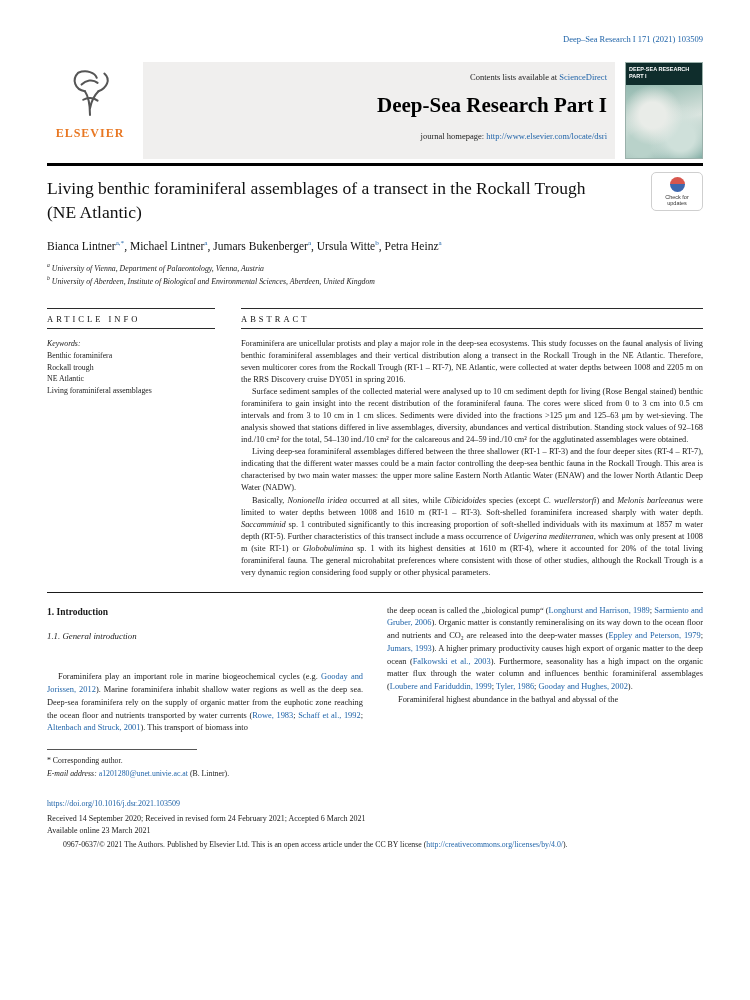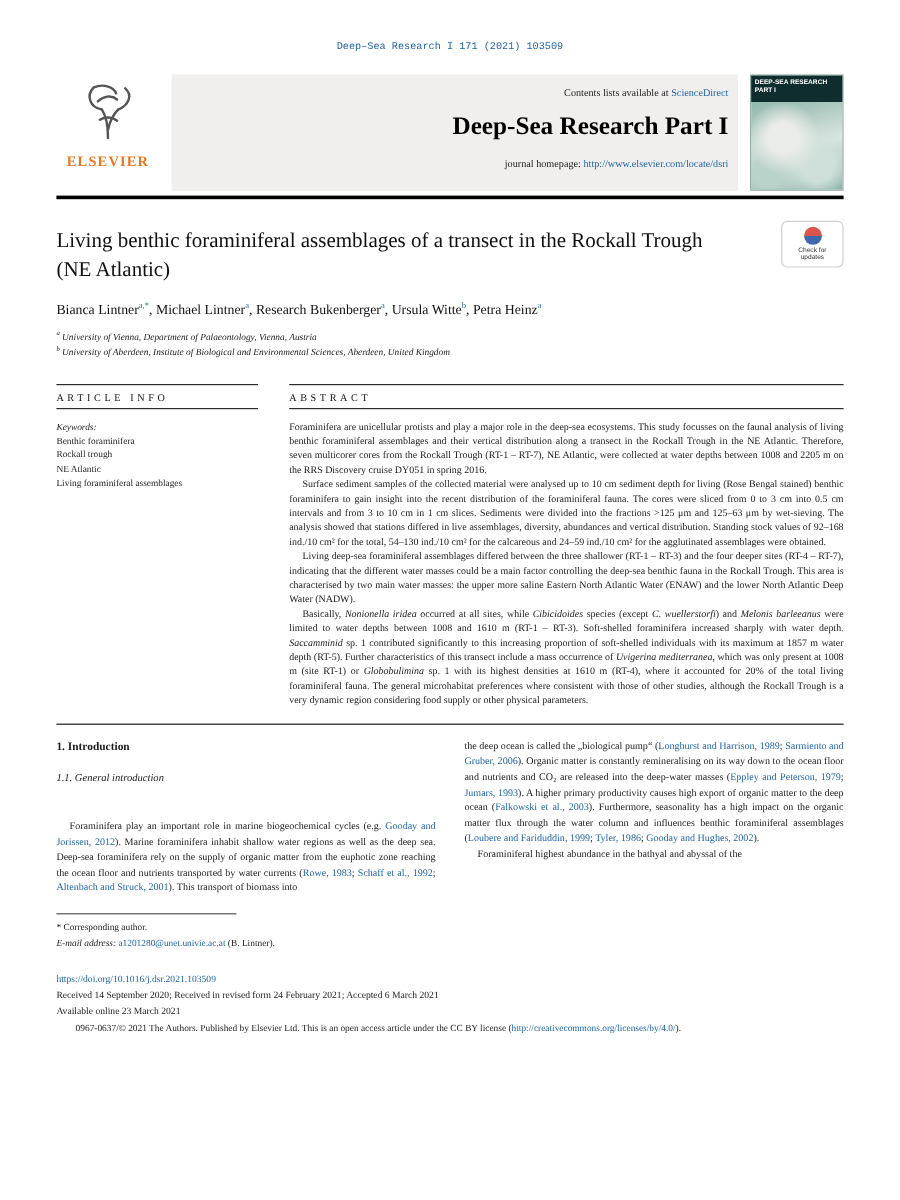--- a/index.html
+++ b/index.html
@@ -4,21 +4,21 @@
 <style>
   * { margin:0; padding:0; box-sizing:border-box; }
   html,body { background:#ffffff; }
   body {
     width:750px; height:1000px; overflow:hidden;
     font-family:"Liberation Serif","DejaVu Serif",serif;
     color:#1a1a1a;
   }
   .page { position:relative; width:750px; height:1000px; padding:34px 47px 0; }
 
-  .journal-ref { text-align:center; font-size:8.5px; margin-bottom:18px;font-family:Liberation Mono, monospace; }
+  .journal-ref { text-align:right; font-size:8.5px; margin-bottom:18px; }
 
   .header-row { display:flex; align-items:stretch; gap:10px; }
   .logo-block { width:86px; flex:none; display:flex; flex-direction:column; align-items:center; padding-top:4px; }
   .logo-wordmark { font-size:12px; font-weight:700; letter-spacing:1px; color:var(--elsevier-orange,#e87722); margin-top:2px; }
   .banner { flex:1; background:var(--banner-gray,#f0efee); text-align:right; padding:10px 8px 9px; }
   .contents-line, .homepage-line { font-size:8.5px; color:#222; }
   .journal-title { font-size:21px; font-weight:700; margin:11px 0 13px; color:#000; }
   .cover { width:78px; height:97px; flex:none; border:1px solid #9ab0aa; position:relative;
     background:
       radial-gradient(circle at 35% 55%, #e9ece8 0 18%, rgba(233,236,232,0) 42%),
@@ -26,21 +26,21 @@
       radial-gradient(circle at 20% 85%, #b9d2ca 0 12%, rgba(185,210,202,0) 30%),
       linear-gradient(165deg,#79a89f 0%, #a8c6bd 35%, #dde6e1 62%, #6fa197 100%);
   }
   .cover-band { position:absolute; top:0; left:0; right:0; background:var(--cover-band,#0f2d2c);
     color:#fff; font-family:"Liberation Sans",sans-serif; font-size:5.5px; font-weight:700;
     padding:3px 3px 4px; line-height:1.35; text-align:left; }
   .cover-band span { display:block; }
 
   .black-rule { height:2.5px; background:#000; margin-top:4px; }
 
-  .title-row { position:relative; margin-top:22px; padding-right:112px; }
+  .title-row { position:relative; margin-top:10px; padding-right:112px; }
   .article-title { font-size:17.5px; font-weight:400; line-height:1.38; color:#101010; max-width:560px; }
 
   .badge { position:absolute; right:0; top:-4px; width:52px; border:1px solid #cfcfcf; border-radius:5px;
     padding:4px 2px 3px; display:flex; flex-direction:column; align-items:center; gap:2px; background:#fff; }
   .badge-circle { width:15px; height:15px; border-radius:50%;
     background:linear-gradient(180deg,#d8564d 50%,#3e68ae 50%); }
   .badge-label { font-family:"Liberation Sans",sans-serif; font-size:5.5px; text-align:center; color:#333; line-height:1.25; width:44px; }
 
   .authors { margin-top:15px; font-size:11.5px; color:#111; }
   .affiliations { margin-top:9px; font-size:7.8px; font-style:italic; line-height:1.7; color:#222; }
@@ -117,21 +117,21 @@
   <div class="black-rule"></div>
 
   <div class="title-row">
     <div class="article-title">Living benthic foraminiferal assemblages of a transect in the Rockall Trough (NE Atlantic)</div>
     <div class="badge">
       <div class="badge-circle"></div>
       <div class="badge-label">Check for updates</div>
     </div>
   </div>
 
-  <div class="authors"><span>Bianca Lintner</span><span class="s-sup">a,*</span><span>, Michael Lintner</span><span class="s-sup">a</span><span>, Research Bukenberger</span><span class="s-sup">a</span><span>, Ursula Witte</span><span class="s-sup">b</span><span>, Petra Heinz</span><span class="s-sup">a</span></div>
+  <div class="authors"><span>Bianca Lintner</span><span class="s-sup">a,*</span><span>, Michael Lintner</span><span class="s-sup">a</span><span>, Jumars Bukenberger</span><span class="s-sup">a</span><span>, Ursula Witte</span><span class="s-sup">b</span><span>, Petra Heinz</span><span class="s-sup">a</span></div>
 
   <div class="affiliations">
     <div><span class="s-affsup">a</span><span> University of Vienna, Department of Palaeontology, Vienna, Austria</span></div>
     <div><span class="s-affsup">b</span><span> University of Aberdeen, Institute of Biological and Environmental Sciences, Aberdeen, United Kingdom</span></div>
   </div>
 
   <div class="info-section">
     <div class="info-col">
       <div class="col-heading">ARTICLE INFO</div>
       <div class="info-body">

